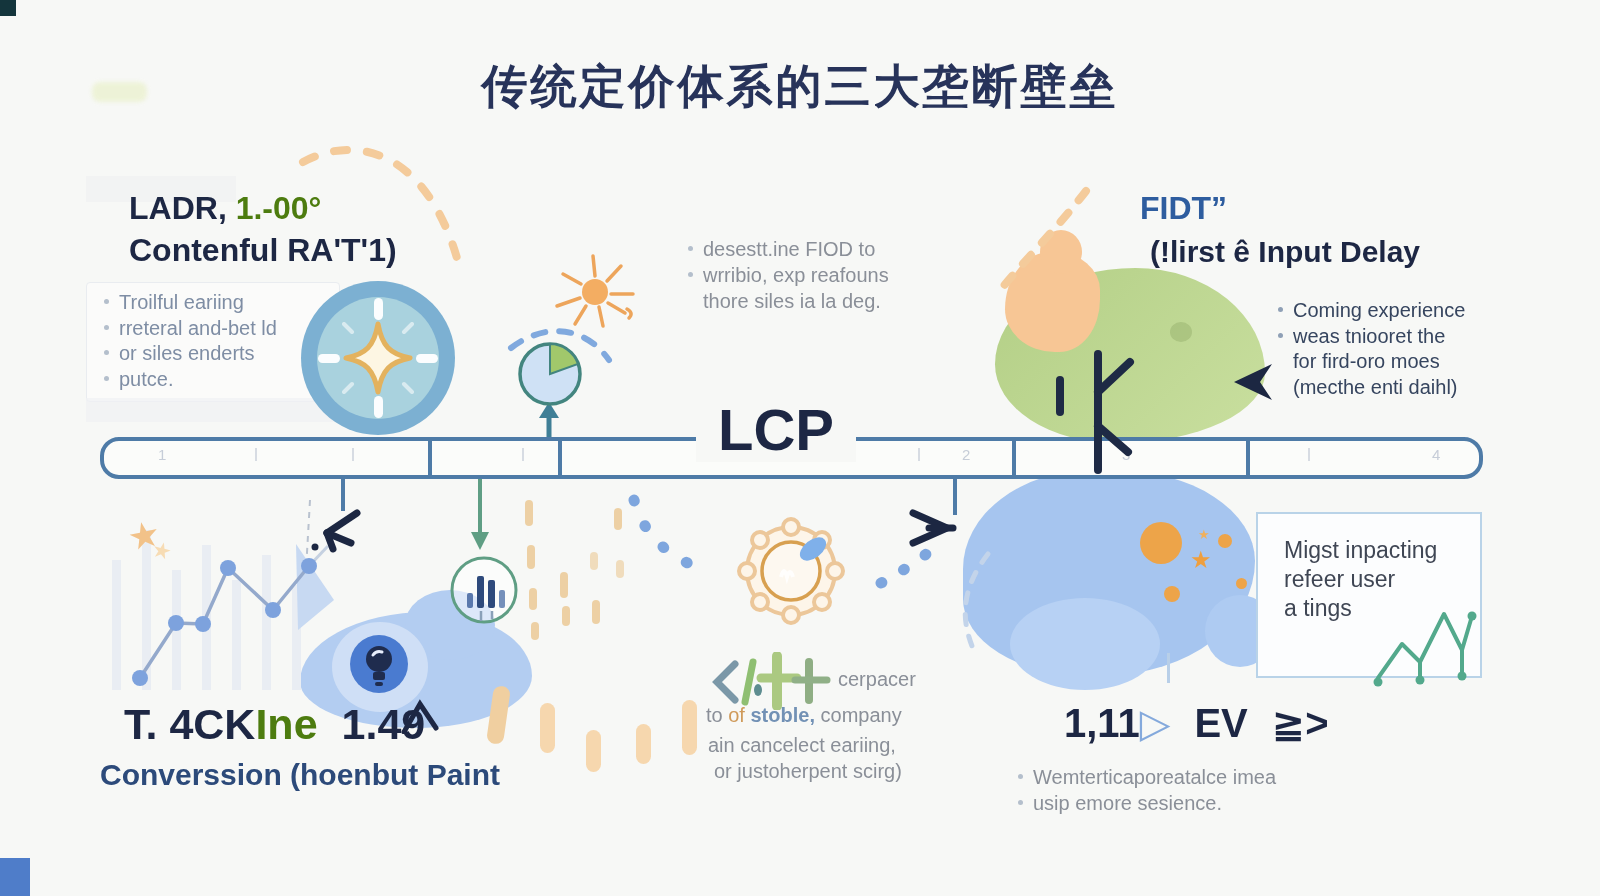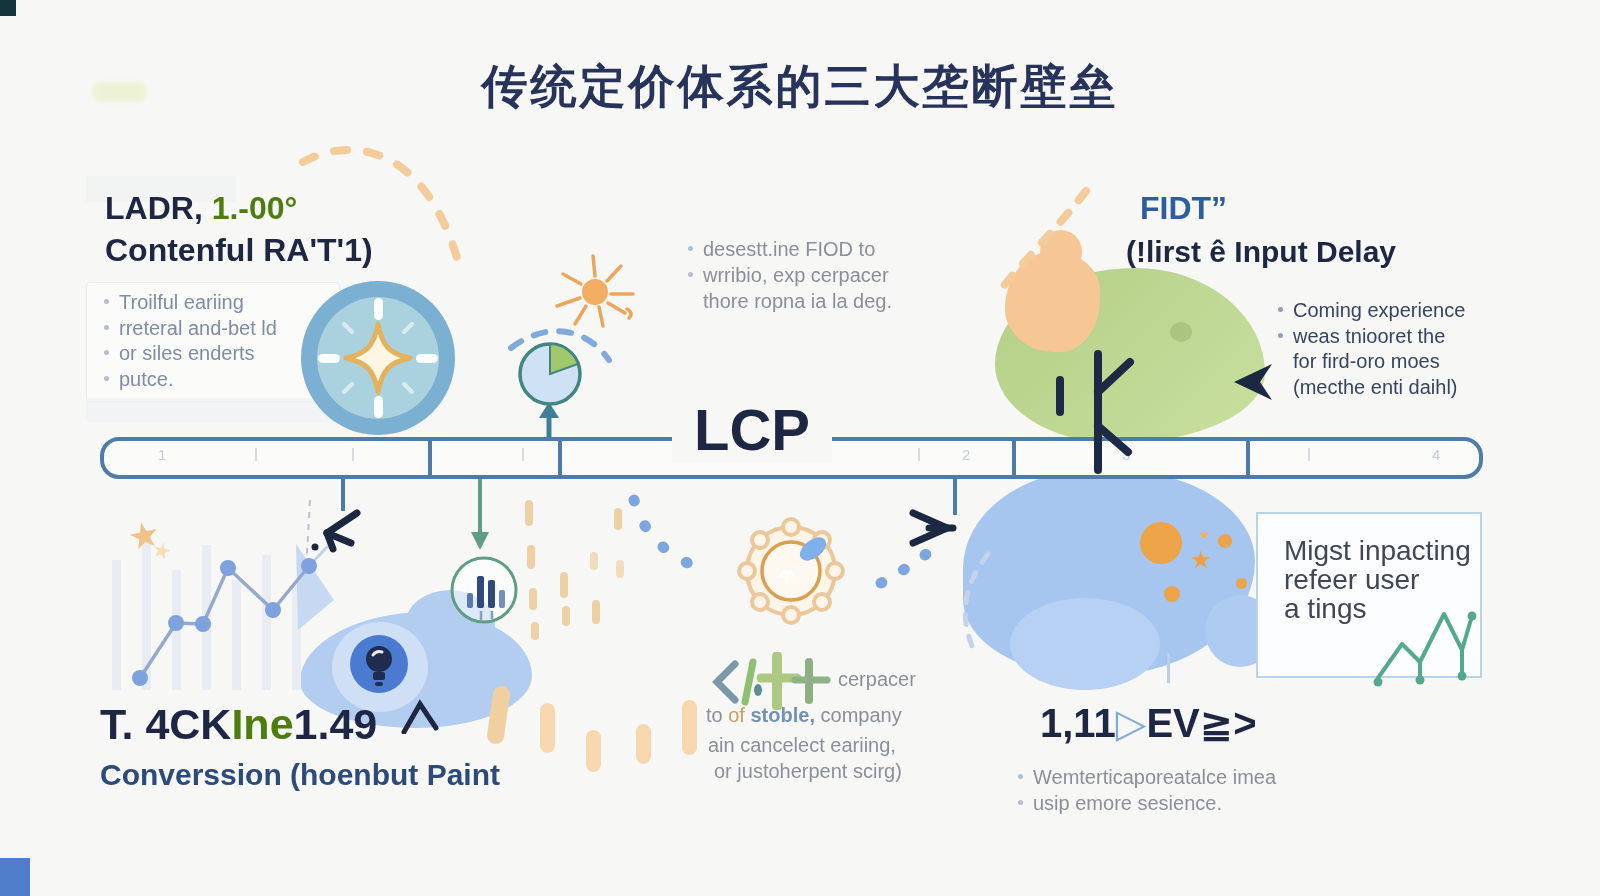--- a/index.html
+++ b/index.html
@@ -1,20 +1,20 @@
 <!DOCTYPE html>
 <html><head>
 <meta charset="utf-8">
 <style>
   html,body{margin:0;padding:0;background:#e9eae9;}
   .canvas{position:relative;width:1600px;height:896px;background:#f7f8f6;overflow:hidden;
           font-family:"Liberation Sans","DejaVu Sans",sans-serif;color:#1d2744;}
   .abs{position:absolute;}
   .b{font-weight:bold;}
-  .navy{color:#1d2744;}
+  .navy{color:#1d2744;margin-left:24px;}
   .hblue{color:#2e5d9f;}
   .lblue{color:#4d7c0f;}
   .title{left:0;right:0;top:56px;text-align:center;font-size:46px;font-weight:bold;
          letter-spacing:3px;color:#27335a;z-index:12;}
   .h32{font-size:32px;font-weight:bold;line-height:1.3;}
   .blist{list-style:none;margin:0;padding:0;font-size:20px;line-height:25.5px;}
   .blist li{padding-left:15px;text-indent:-15px;margin:0;}
   .bdot{display:inline-block;width:5px;height:5px;border-radius:50%;background:#b4bfcc;
         margin-right:10px;vertical-align:5px;}
   .grey{color:#8a8f98;}
@@ -67,21 +67,21 @@
   </div>
   <ul class="abs blist slate" style="left:104px;top:290px;width:215px;z-index:10;">
       <li><span class="bdot"></span><span>Troilful eariing</span></li>
       <li><span class="bdot"></span><span>rreteral and-bet ld</span></li>
       <li><span class="bdot"></span><span>or siles enderts</span></li>
       <li><span class="bdot"></span><span>putce.</span></li>
     </ul>
 
   <ul class="abs blist grey" style="left:688px;top:236px;width:205px;z-index:10;line-height:26px;">
       <li><span class="bdot"></span><span>desestt.ine FIOD to</span></li>
-      <li><span class="bdot"></span><span>wrribio, exp cerpacer thore ropna ia la deg.</span></li>
+      <li><span class="bdot"></span><span>wrribio, exp reafouns thore siles ia la deg.</span></li>
     </ul>
 
   <div class="abs" style="left:1126px;top:190px;z-index:10;">
     <div class="b hblue" style="font-size:32px;padding-left:14px;">FIDT”</div>
     <div class="b navy" style="font-size:30px;margin-top:8px;">(!lirst ê Input Delay</div>
   </div>
   <ul class="abs blist dark" style="left:1278px;top:298px;width:190px;z-index:10;line-height:25.5px;">
       <li><span class="bdot"></span><span>Coming experience</span></li>
       <li><span class="bdot"></span><span>weas tniooret the for fird-oro moes (mecthe enti daihl)</span></li>
     </ul>
@@ -321,21 +321,21 @@
   <div class="star" style="left:128px;top:518px;font-size:36px;transform:rotate(-12deg);">★</div>
   <div class="star" style="left:152px;top:540px;font-size:22px;color:#f7dcb4;transform:rotate(14deg);">★</div>
   <div class="star" style="left:1190px;top:548px;font-size:24px;color:#ee9f3f;z-index:2;">★</div>
   <div class="star" style="left:1198px;top:528px;font-size:13px;color:#f0b05c;z-index:2;">★</div>
   <div class="abs" style="left:1140px;top:522px;width:42px;height:42px;border-radius:50%;background:#eda449;z-index:2;"></div>
   <div class="abs" style="left:1218px;top:534px;width:14px;height:14px;border-radius:50%;background:#eda449;z-index:2;"></div>
   <div class="abs" style="left:1164px;top:586px;width:16px;height:16px;border-radius:50%;background:#eda449;z-index:2;"></div>
   <div class="abs" style="left:1236px;top:578px;width:11px;height:11px;border-radius:50%;background:#eda449;z-index:2;"></div>
 
   <div class="abs" style="left:1256px;top:512px;width:222px;height:162px;border:2px solid #b9d3e8;background:#fcfdfe;z-index:3;"></div>
-  <div class="abs" style="left:1284px;top:536px;font-size:28px;line-height:29px;color:#3f4654;z-index:4;">
+  <div class="abs" style="left:1284px;top:536px;font-size:23px;line-height:29px;color:#3f4654;z-index:4;">
     <div>Migst inpacting</div>
     <div>refeer user</div>
     <div>a tings</div>
   </div>
   <div class="abs" style="left:1372px;top:600px;z-index:5;">
     <svg width="105" height="88" fill="none" stroke="#53a98c" stroke-width="4" stroke-linecap="round" stroke-linejoin="round">
       <polyline points="6,78 30,44 48,62 72,14 90,50 100,16"></polyline>
       <line x1="48" y1="62" x2="48" y2="76"></line>
       <line x1="90" y1="50" x2="90" y2="72"></line>
       <g fill="#53a98c" stroke="none">

